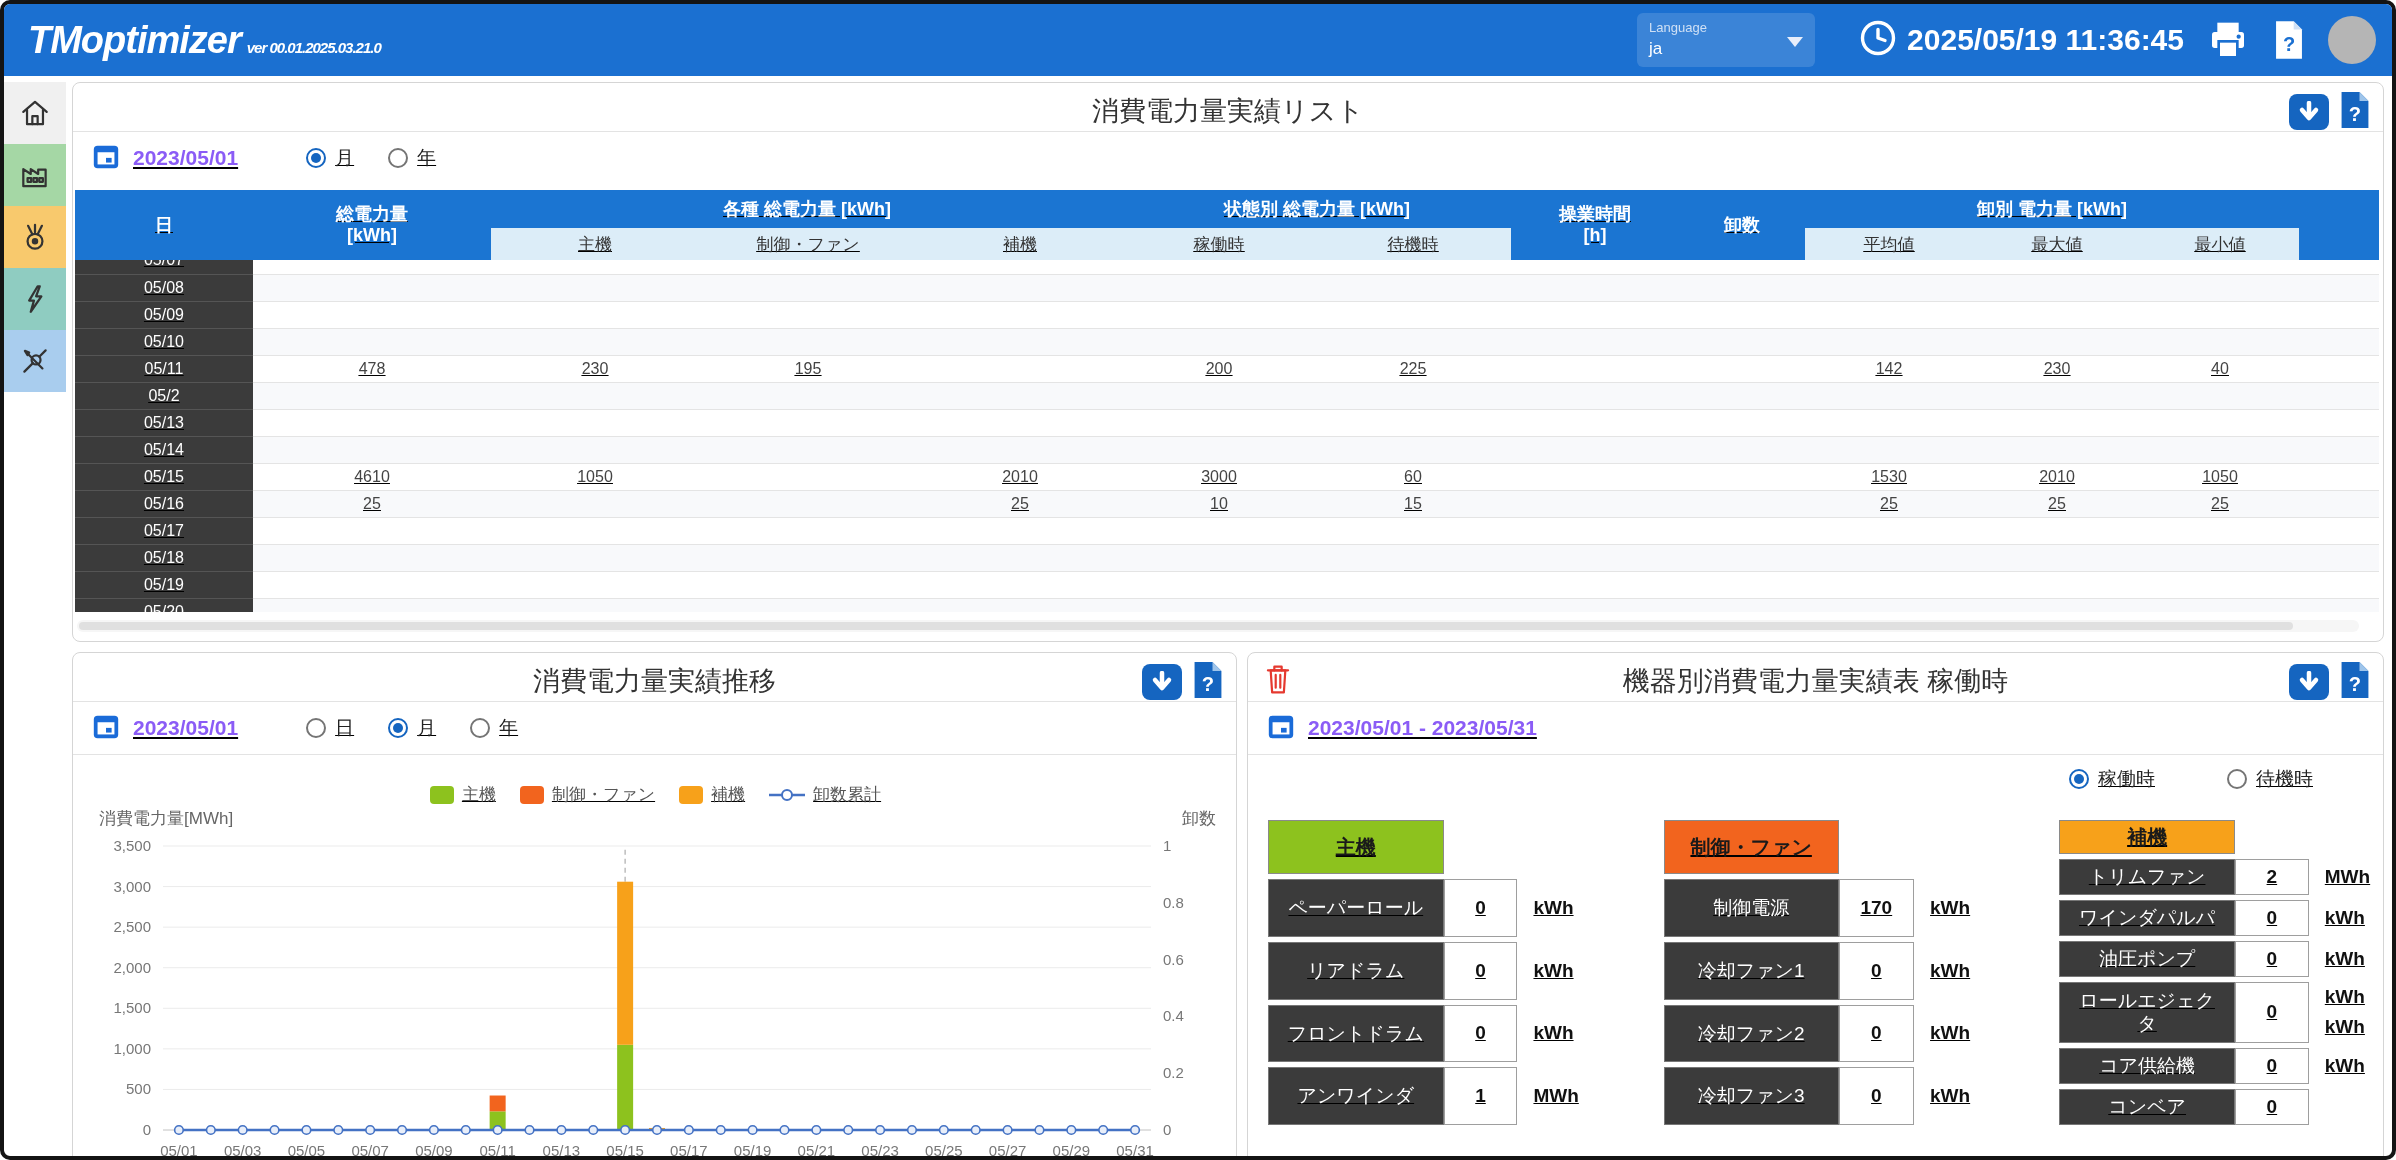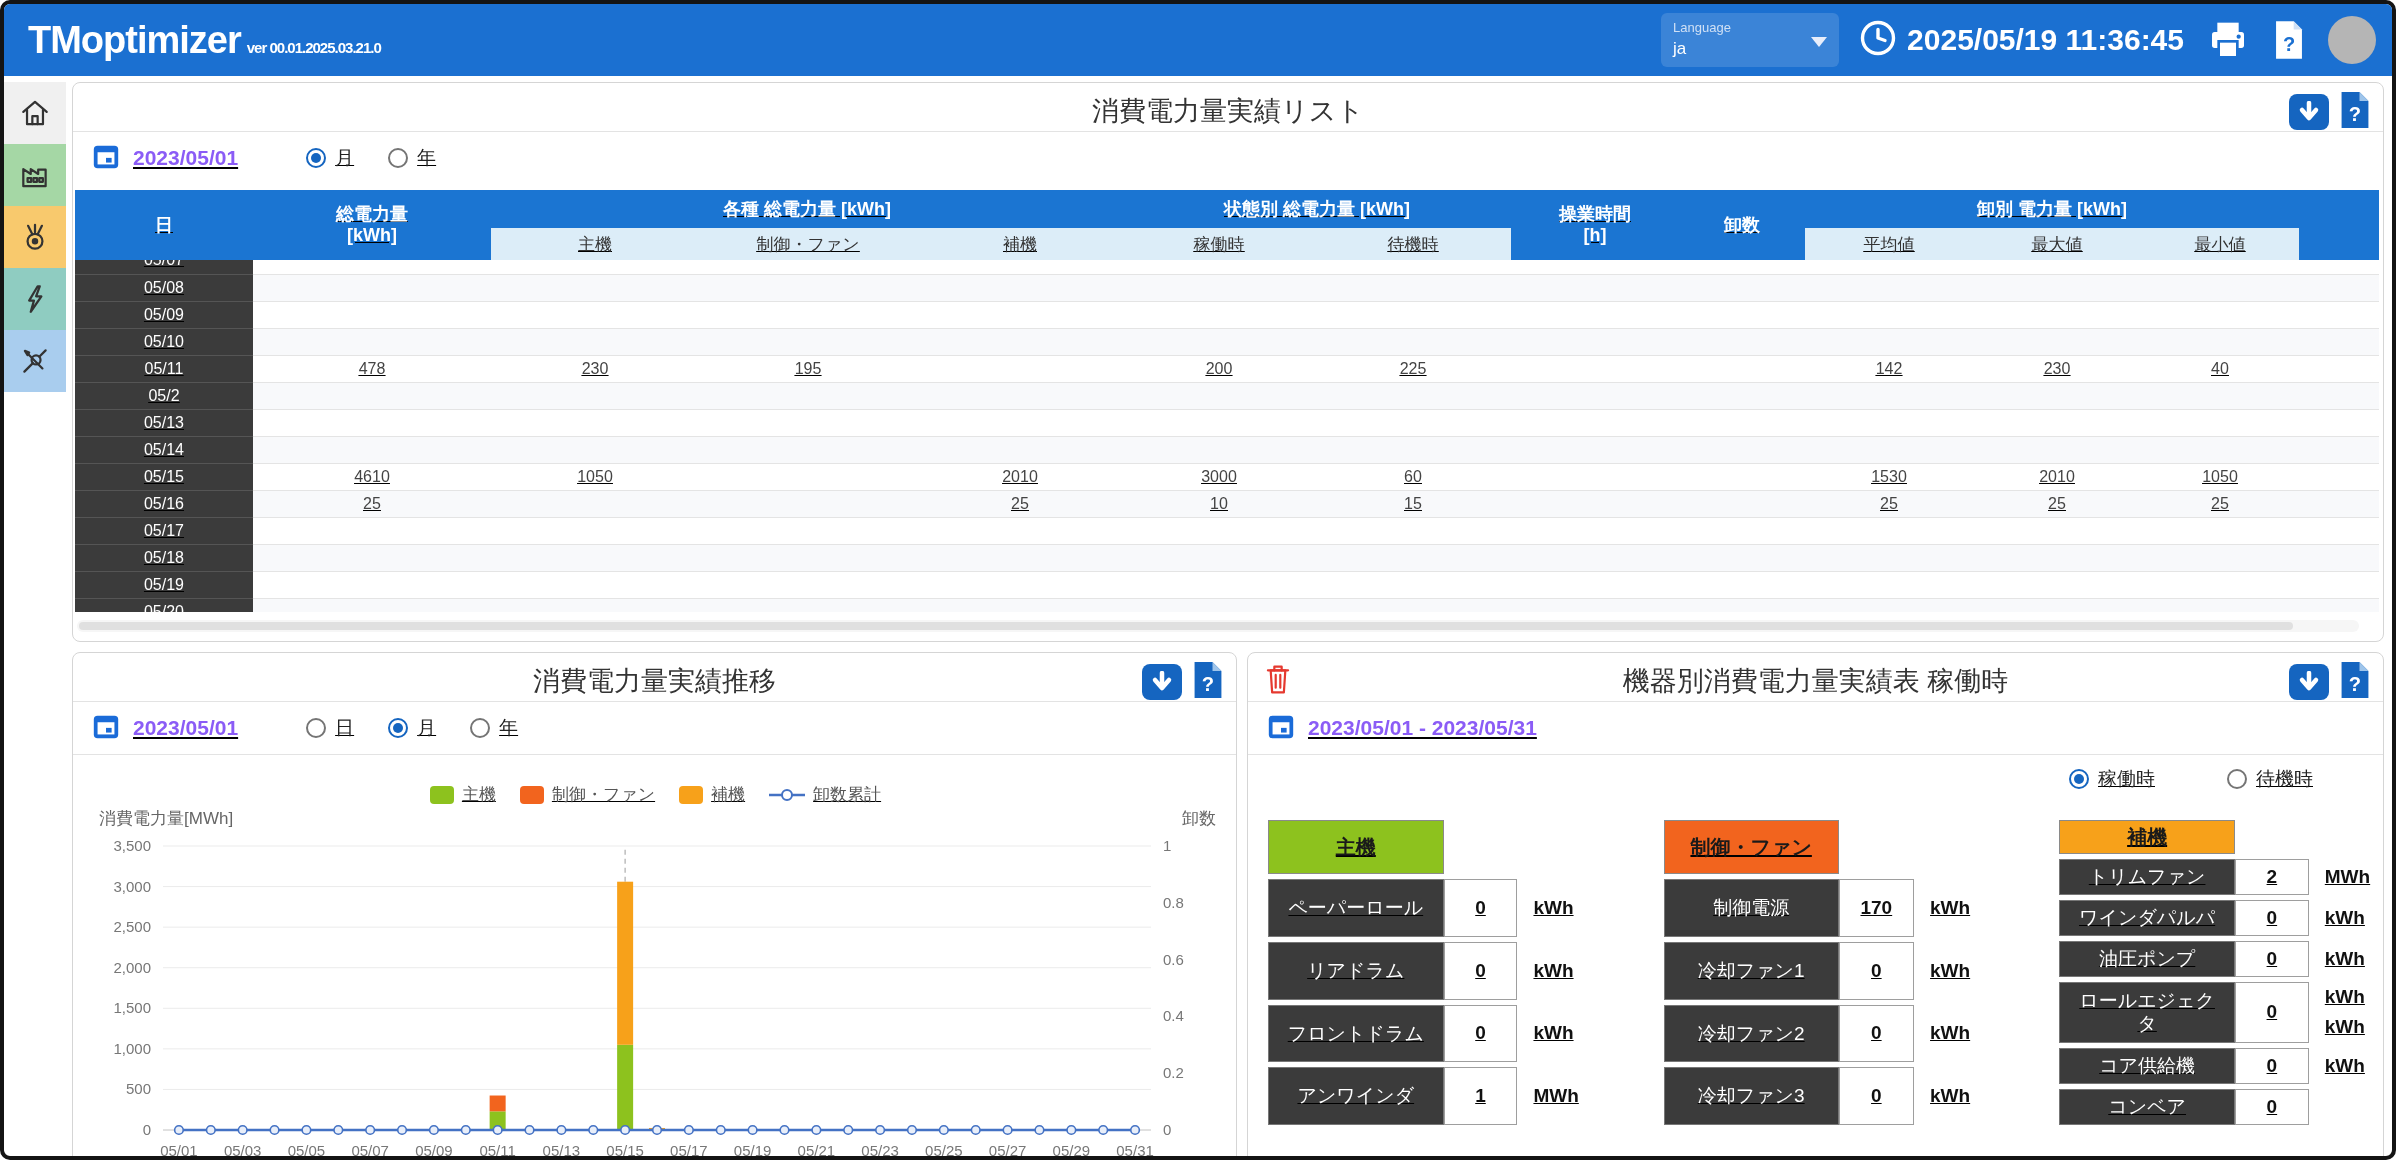--- a/index.html
+++ b/index.html
@@ -4,24 +4,24 @@
 <style>
   * { margin:0; padding:0; box-sizing:border-box; }
   html,body { width:2396px; height:1160px; }
   body {
     font-family:"Liberation Sans","DejaVu Sans",sans-serif;
     background:#fff; border:4px solid #141414; border-radius:10px;
     overflow:hidden; position:relative;
   }
   
   .topbar { height:72px; background:#1b70d1; display:flex; align-items:center; padding:0 16px 0 24px; }
-  .brand { color:#fff; font-size:38px; font-weight:bold; letter-spacing:-1px; display:flex; align-items:baseline; }
+  .brand { color:#fff; font-size:38px; font-weight:bold; letter-spacing:-1px; display:flex; align-items:baseline;font-style:italic; }
   .brand .ver { font-size:15px; font-weight:bold; margin-left:6px; }
   .topbar .spacer { flex:1; }
-  .lang-select { position:relative; width:178px; height:54px; background:rgba(255,255,255,.14); border-radius:6px; margin-right:20px; cursor:pointer; }
+  .lang-select { position:relative; width:178px; height:54px; background:rgba(255,255,255,.14); border-radius:6px; margin-right:44px; cursor:pointer; }
   .lang-select .lab { position:absolute; top:7px; left:12px; font-size:13px; color:#cfe0f5; }
   .lang-select .val { position:absolute; bottom:8px; left:12px; font-size:17px; color:#fff; }
   .lang-select .caret { position:absolute; right:12px; top:24px; width:0; height:0; border-left:8px solid transparent; border-right:8px solid transparent; border-top:10px solid #e8eefb; }
   .clock-time { display:flex; align-items:center; gap:10px; margin-right:22px; }
   .clock-time .dt { color:#fff; font-size:30px; font-weight:bold; }
   .tb-icon { margin-right:22px; display:flex; align-items:center; cursor:pointer; }
   .avatar { width:48px; height:48px; border-radius:50%; background:#b5b5b5; }
   
   .content-row { display:flex; height:1080px; }
   .sidebar { width:62px; padding-top:6px; display:flex; flex-direction:column; }

